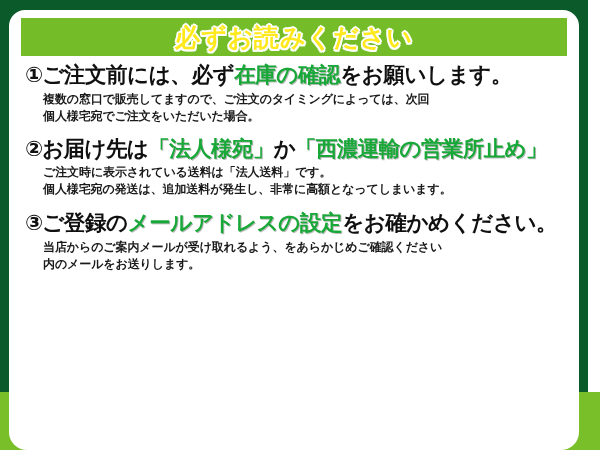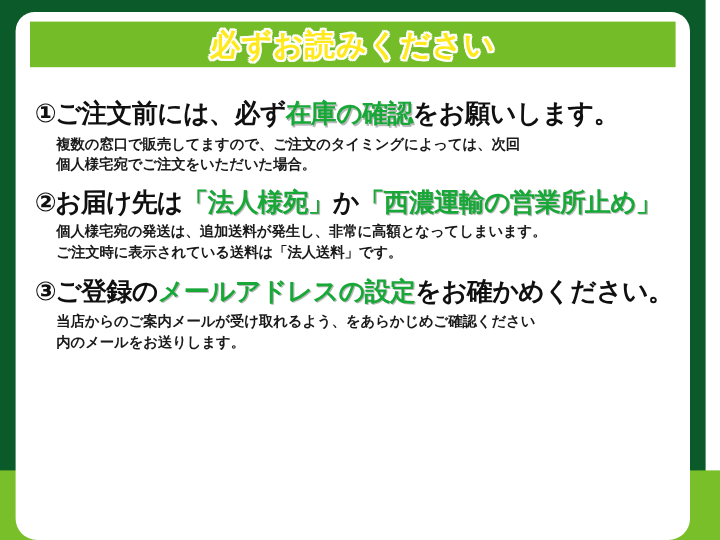--- a/index.html
+++ b/index.html
@@ -17,21 +17,20 @@
   
   #notice-card {
     position: relative;
     box-sizing: border-box;
     width: 588px;
     height: 450px;
     background: #0a5a2a;
     padding: 10px 9px 0 9px;
     display: flex;
     flex-direction: column;
-    align-items: center;
   }
 
   
   .panel {
     position: relative;
     box-sizing: border-box;
     flex: 1 1 auto;
     background: #ffffff;
     border-radius: 16px 16px 18px 18px;
     padding: 8px 12px 4px 12px;
@@ -62,21 +61,20 @@
        1.5px  1.5px 0 #ffffff,
        0px   -1.8px 0 #ffffff,
        0px    1.8px 0 #ffffff,
       -1.8px  0px   0 #ffffff,
        1.8px  0px   0 #ffffff;
   }
 
   
   .items {
     padding: 6px 2px 0 4px;
-    margin-top: 21px;
   }
   .item { margin-bottom: 2px; }
 
   .item-head {
     font-size: 21.5px;
     font-weight: bold;
     color: #101010;
     line-height: 1.24;
     letter-spacing: -0.4px;
     white-space: nowrap;
@@ -146,22 +144,22 @@
         <div class="item-head"><span class="num">①</span><span>ご注文前には、必ず</span><span class="hl">在庫の確認</span><span>をお願いします。</span></div>
         <div class="item-body">
           <div>複数の窓口で販売してますので、ご注文のタイミングによっては、次回</div>
           <div>個人様宅宛でご注文をいただいた場合。</div>
         </div>
       </div>
 
       <div class="item" id="item-2">
         <div class="item-head"><span class="num">②</span><span>お届け先は</span><span class="hl">「法人様宛」</span><span>か</span><span class="hl">「西濃運輸の営業所止め」</span></div>
         <div class="item-body">
+          <div>ご注文時に表示されている送料は「法人送料」です。</div>
           <div>個人様宅宛の発送は、追加送料が発生し、非常に高額となってしまいます。</div>
-          <div>ご注文時に表示されている送料は「法人送料」です。</div>
         </div>
       </div>
 
       <div class="item" id="item-3">
         <div class="item-head"><span class="num">③</span><span>ご登録の</span><span class="hl">メールアドレスの設定</span><span>をお確かめください。</span></div>
         <div class="item-body">
           <div>当店からのご案内メールが受け取れるよう、をあらかじめご確認ください</div>
           <div>内のメールをお送りします。</div>
         </div>
       </div>

